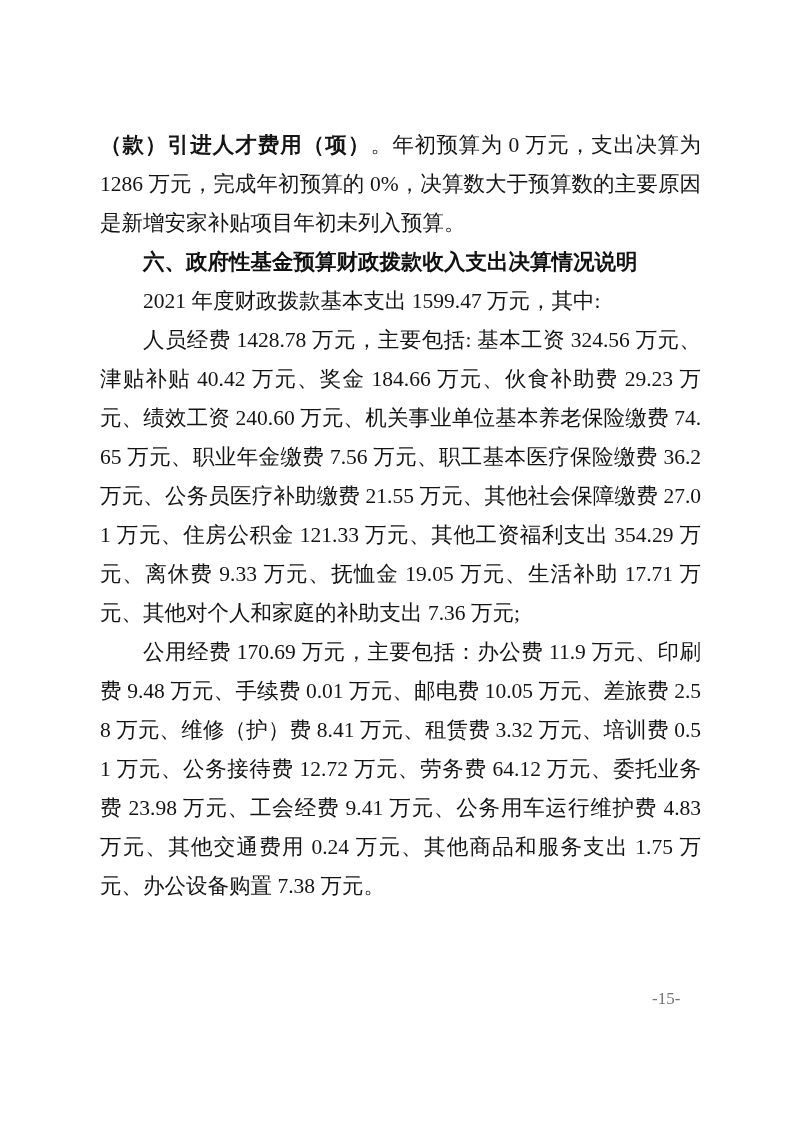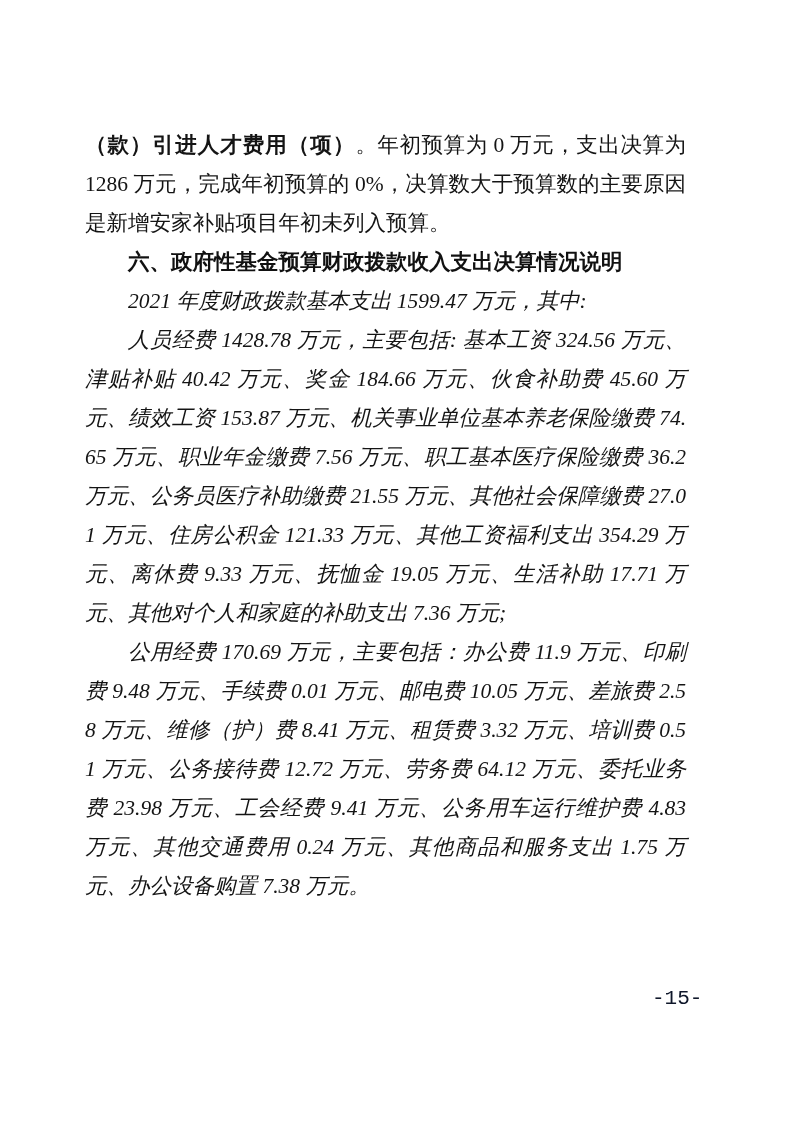--- a/index.html
+++ b/index.html
@@ -11,73 +11,72 @@
     position: relative;
     width: 793px;
     height: 1122px;
     background: #ffffff;
     overflow: hidden;
     color: #141414;
     font-family: "Liberation Serif", "DejaVu Serif", serif;
   }
   .text-block {
     position: absolute;
-    left: 85px;
+    left: 100px;
     top: 126px;
     width: 601px;
   }
   .para {
     margin: 0;
     font-size: 21.5px;
     line-height: 39px;
     text-align: justify;
     text-justify: inter-ideograph;
     text-align-last: left;
     word-break: break-all;
   }
   .para.indent {
     text-indent: 2em;
-    font-style: italic;
   }
   .lead-bold {
     font-weight: 700;
     letter-spacing: 0.5px;
   }
   .heading {
     margin: 0;
     font-family: "Liberation Sans", "DejaVu Sans", sans-serif;
     font-weight: 700;
     font-size: 21.5px;
     line-height: 39px;
     text-indent: 2em;
     color: #111111;
   }
   .page-number {
     position: absolute;
     left: 652px;
     top: 989px;
-    font-size: 21px;
+    font-size: 17px;
     line-height: 20px;
-    color: #0f172a;
-    font-family: Liberation Mono, monospace;
+    color: #737373;
+    font-family: Liberation Serif, serif;
   }
 </style>
 </head>
 <body>
 
 <div class="page">
   <div class="text-block">
 
     <p class="para"><span class="lead-bold">（款）引进人才费用（项）</span><span>。年初预算为 0 万元，支出决算为 1286 万元，完成年初预算的 0%，决算数大于预算数的主要原因是新增安家补贴项目年初未列入预算。</span></p>
 
     <h2 class="heading">六、政府性基金预算财政拨款收入支出决算情况说明</h2>
 
     <p class="para indent">2021 年度财政拨款基本支出 1599.47 万元，其中:</p>
 
-    <p class="para indent">人员经费 1428.78 万元，主要包括: 基本工资 324.56 万元、津贴补贴 40.42 万元、奖金 184.66 万元、伙食补助费 45.60 万元、绩效工资 153.87 万元、机关事业单位基本养老保险缴费 74.65 万元、职业年金缴费 7.56 万元、职工基本医疗保险缴费 36.2 万元、公务员医疗补助缴费 21.55 万元、其他社会保障缴费 27.01 万元、住房公积金 121.33 万元、其他工资福利支出 354.29 万元、离休费 9.33 万元、抚恤金 19.05 万元、生活补助 17.71 万元、其他对个人和家庭的补助支出 7.36 万元;</p>
+    <p class="para indent">人员经费 1428.78 万元，主要包括: 基本工资 324.56 万元、津贴补贴 40.42 万元、奖金 184.66 万元、伙食补助费 29.23 万元、绩效工资 240.60 万元、机关事业单位基本养老保险缴费 74.65 万元、职业年金缴费 7.56 万元、职工基本医疗保险缴费 36.2 万元、公务员医疗补助缴费 21.55 万元、其他社会保障缴费 27.01 万元、住房公积金 121.33 万元、其他工资福利支出 354.29 万元、离休费 9.33 万元、抚恤金 19.05 万元、生活补助 17.71 万元、其他对个人和家庭的补助支出 7.36 万元;</p>
 
     <p class="para indent">公用经费 170.69 万元，主要包括：办公费 11.9 万元、印刷费 9.48 万元、手续费 0.01 万元、邮电费 10.05 万元、差旅费 2.58 万元、维修（护）费 8.41 万元、租赁费 3.32 万元、培训费 0.51 万元、公务接待费 12.72 万元、劳务费 64.12 万元、委托业务费 23.98 万元、工会经费 9.41 万元、公务用车运行维护费 4.83 万元、其他交通费用 0.24 万元、其他商品和服务支出 1.75 万元、办公设备购置 7.38 万元。</p>
 
 
 
   </div>
 
   <div class="page-number">-15-</div>
 </div>
 

